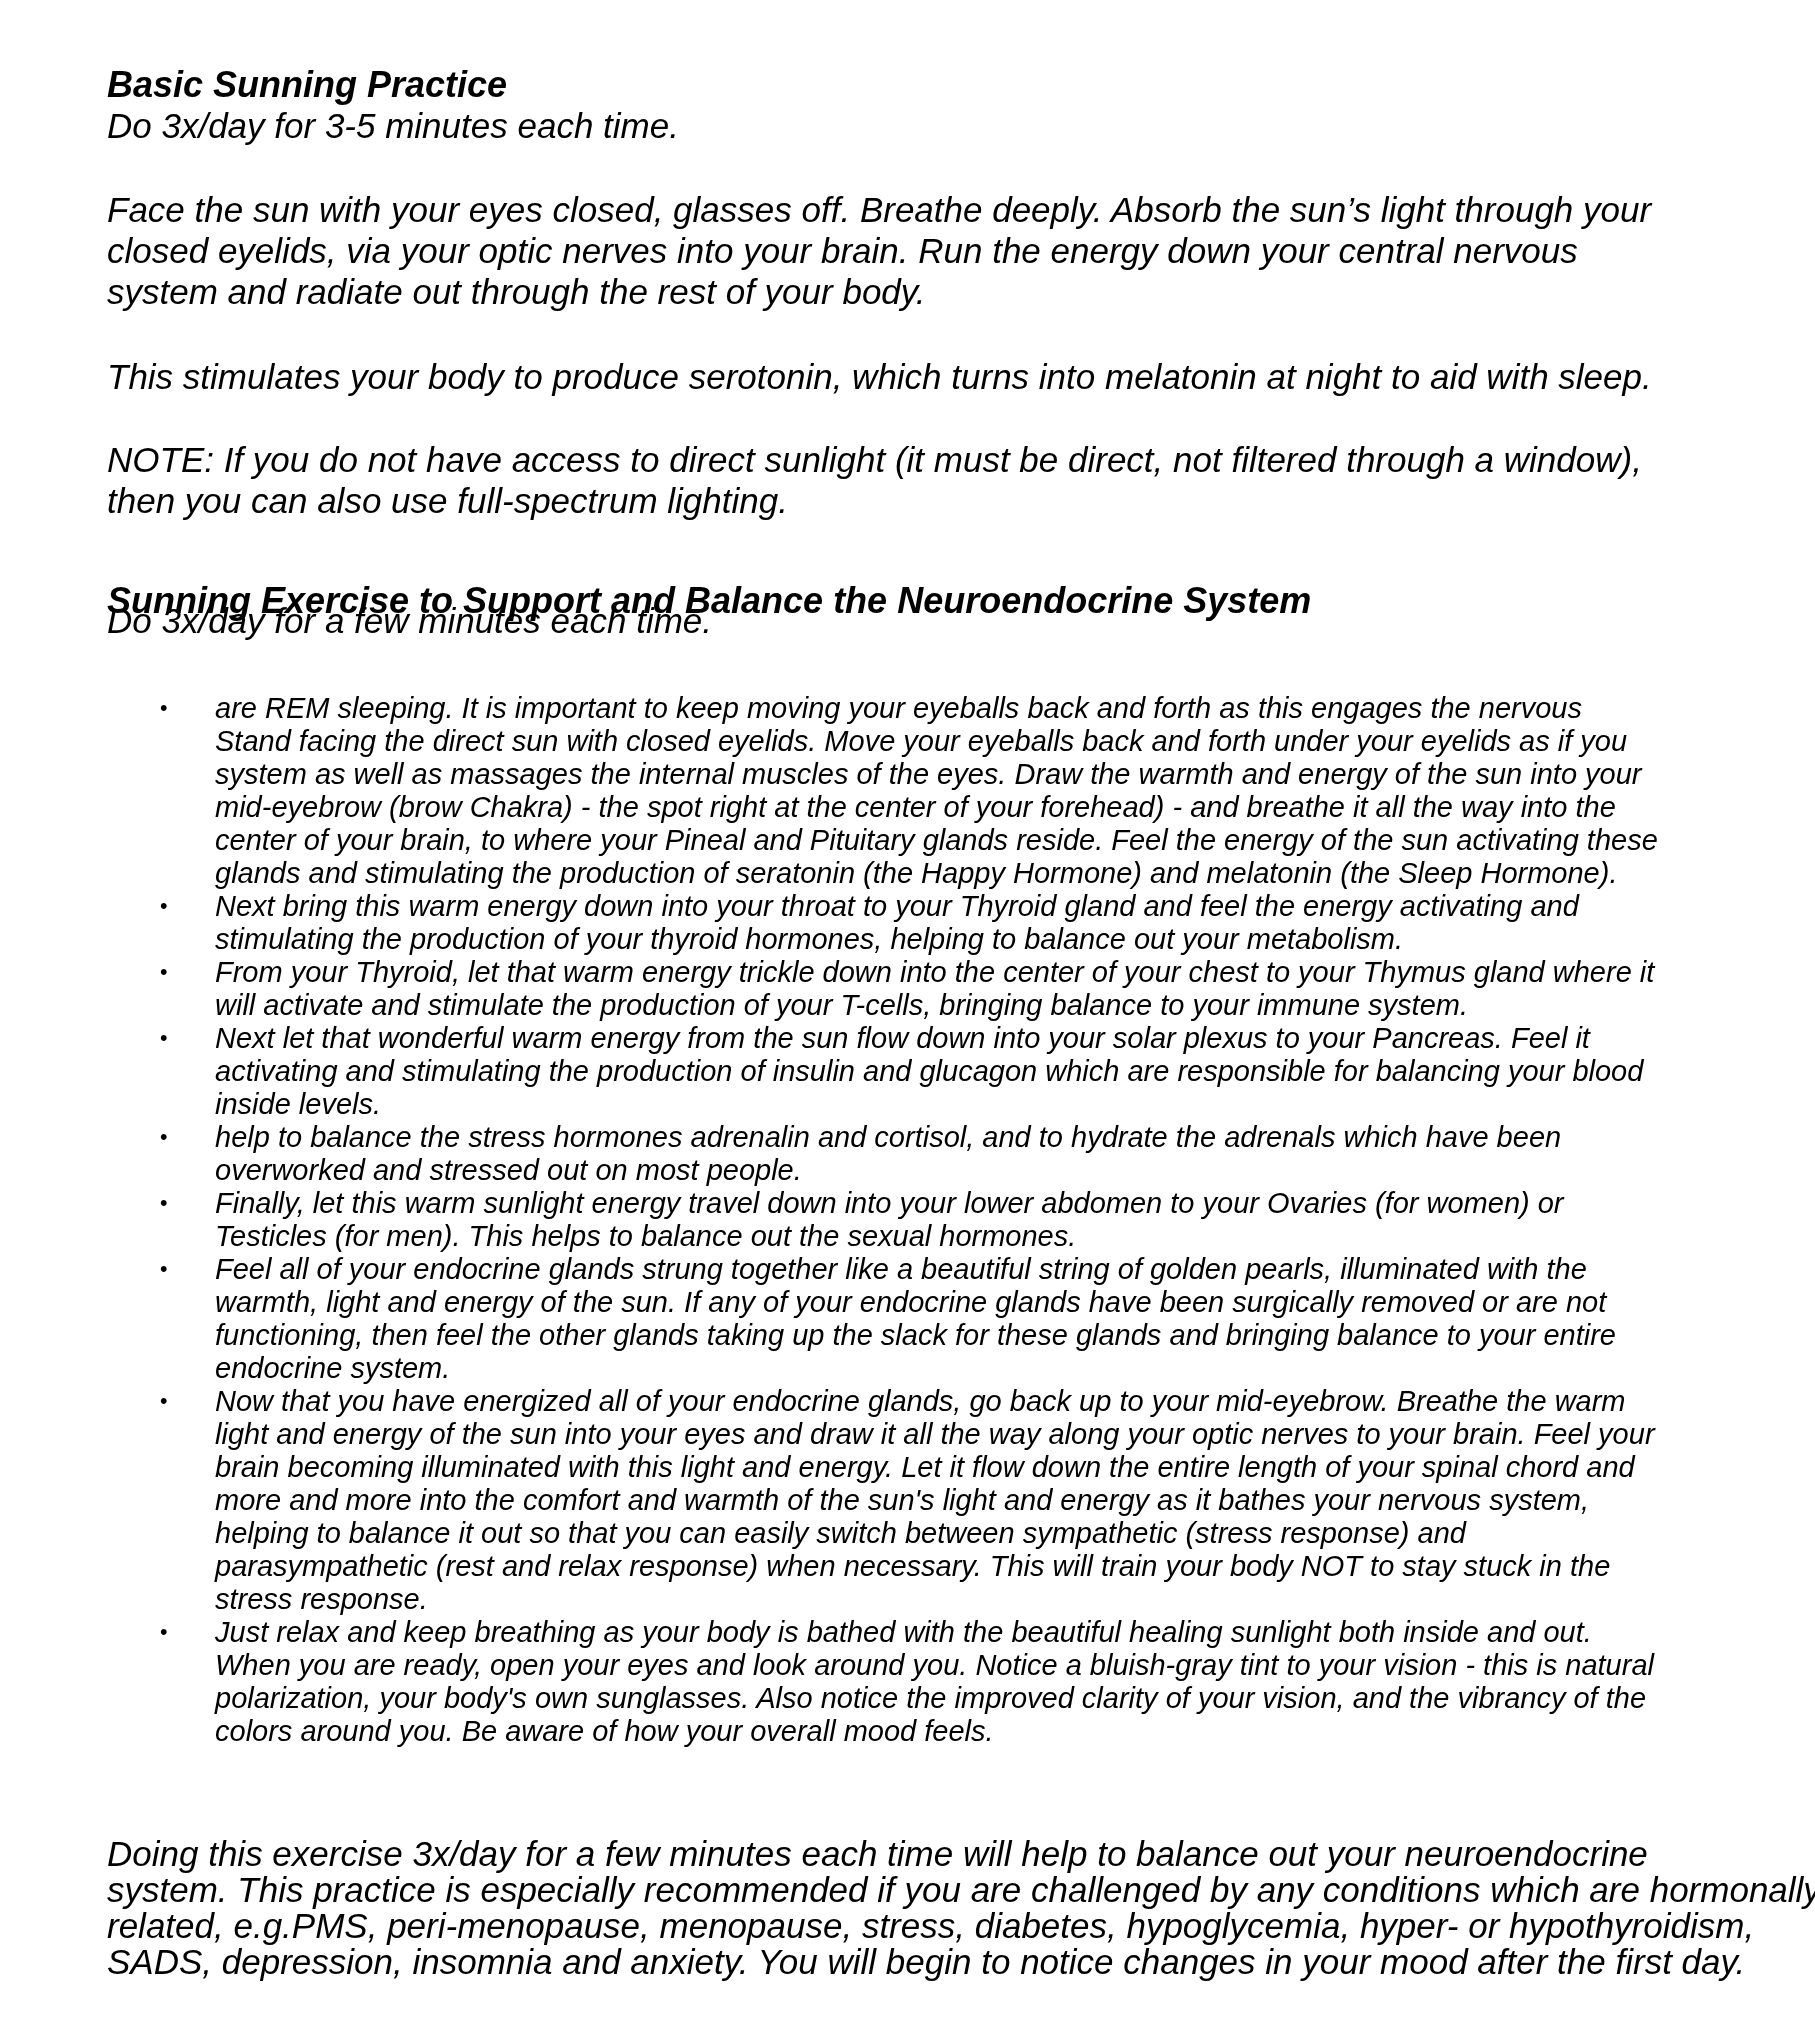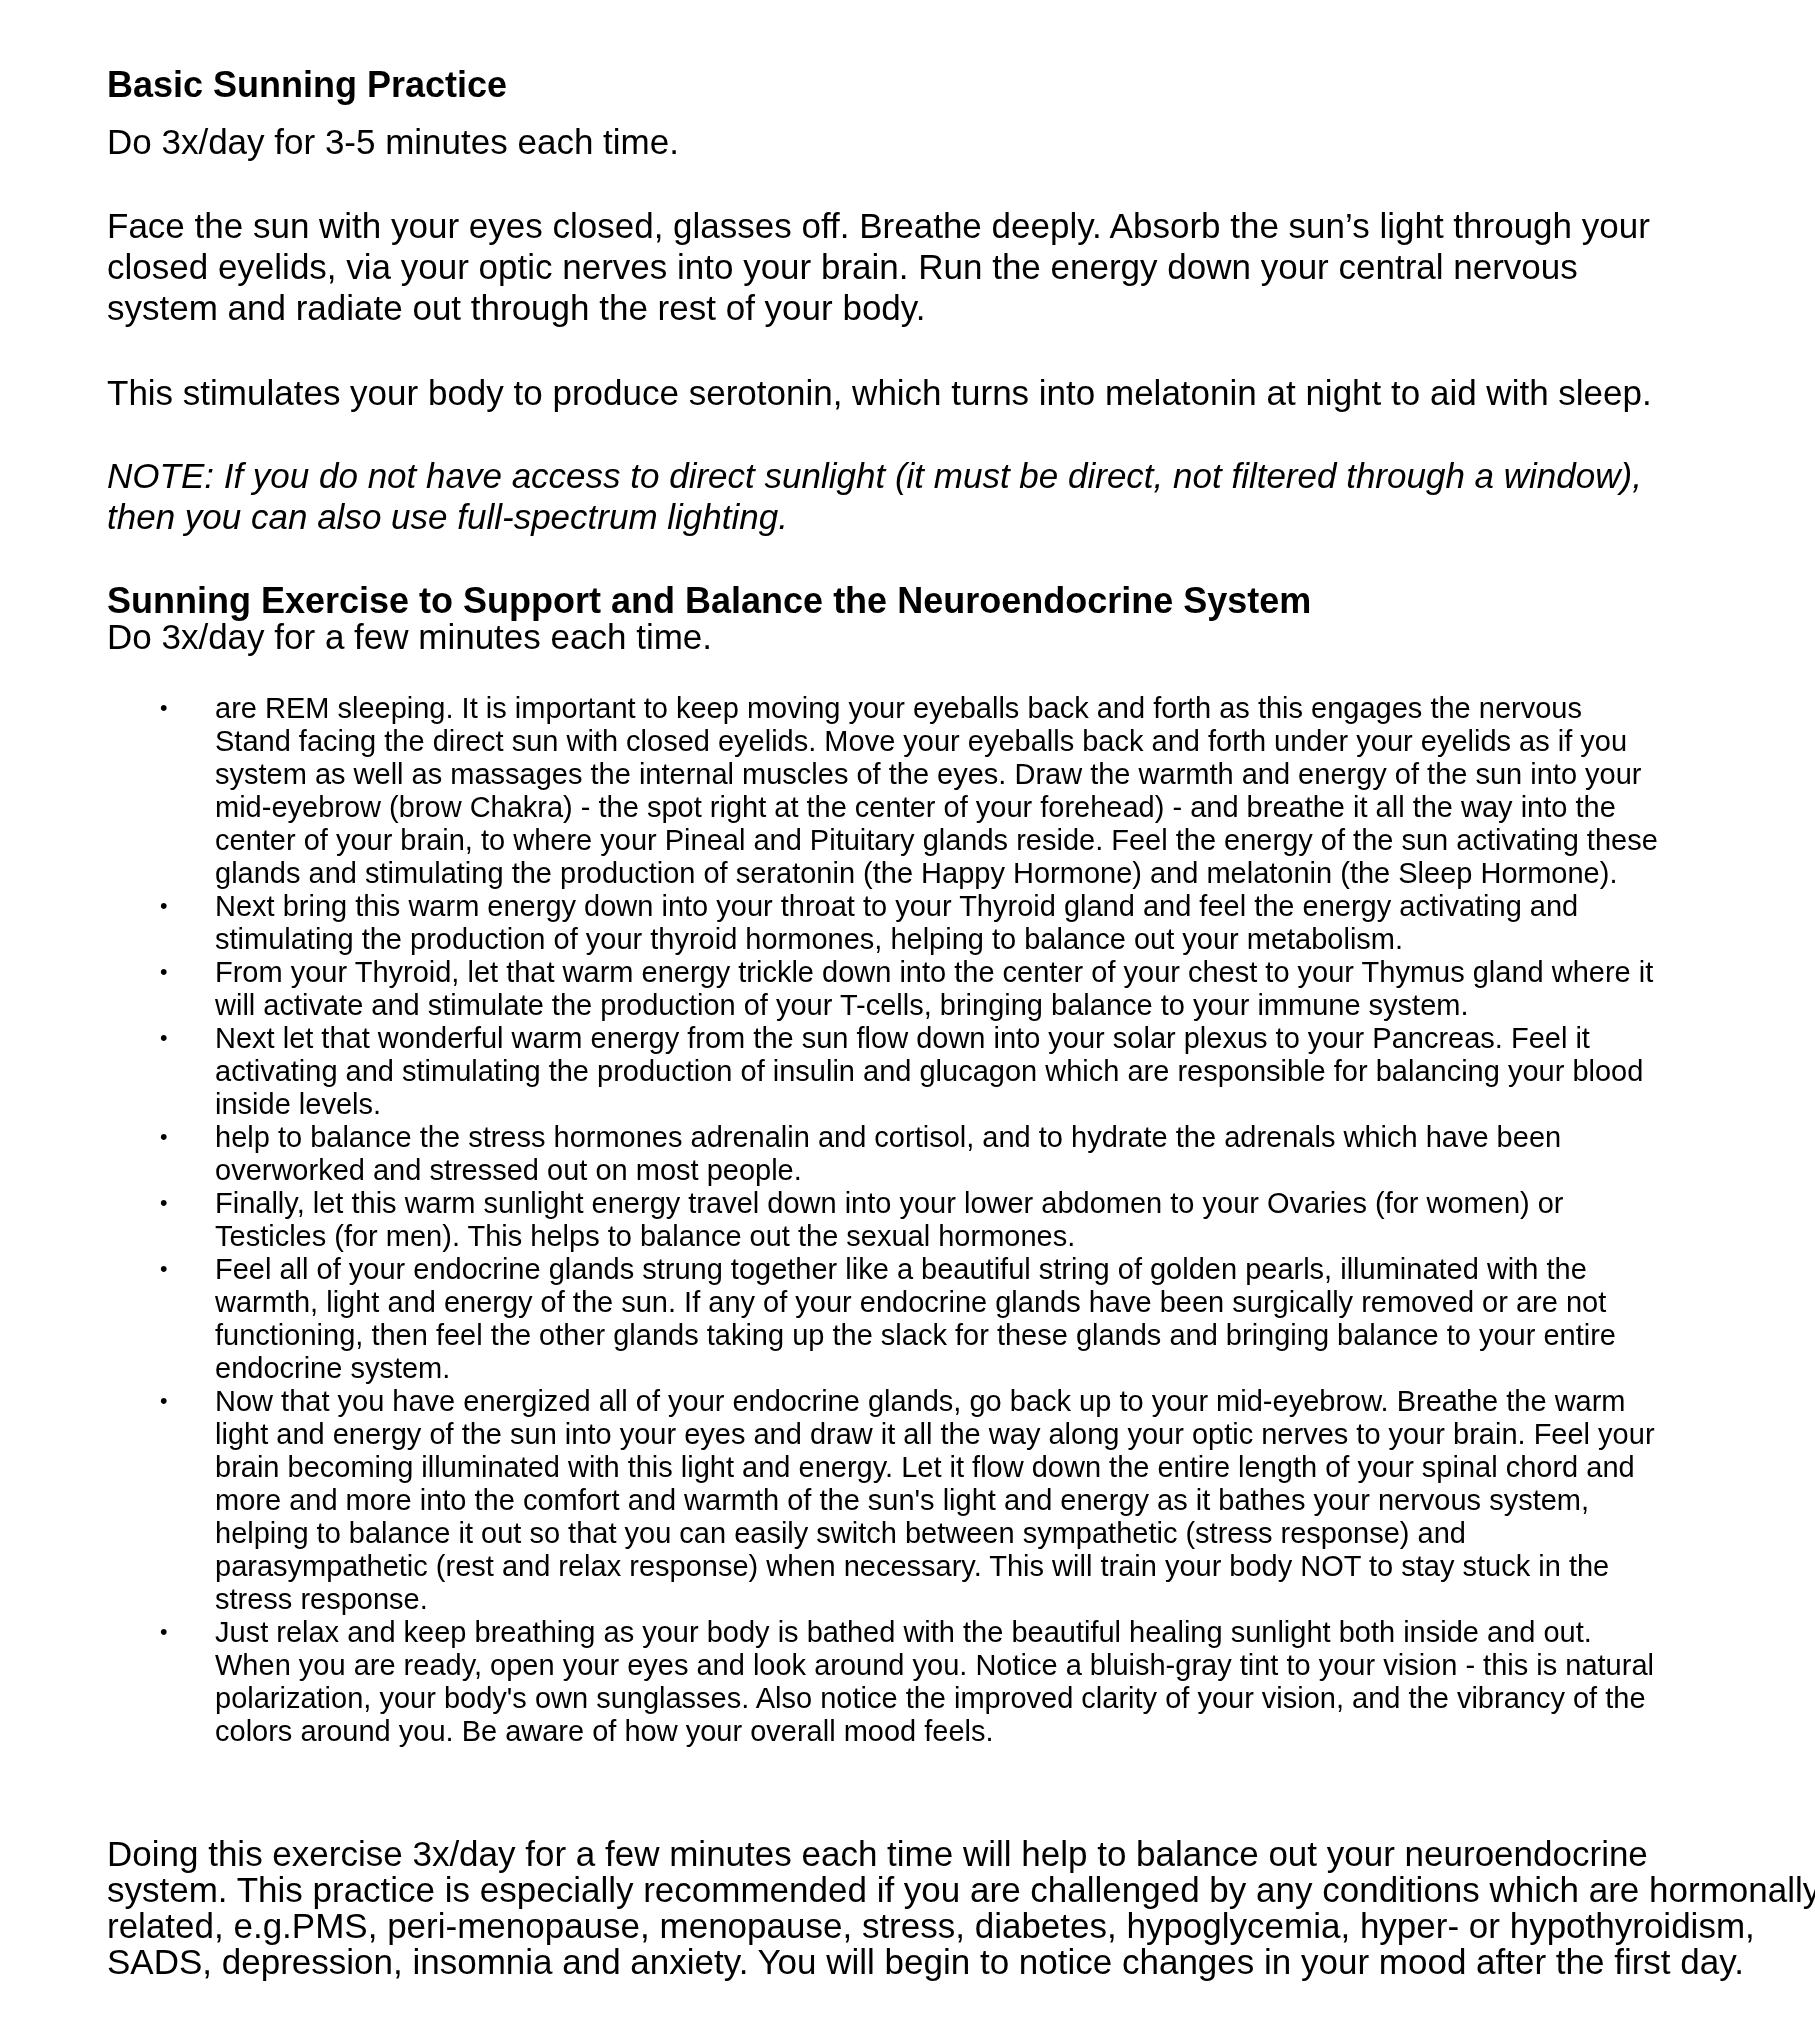--- a/index.html
+++ b/index.html
@@ -17,31 +17,31 @@
   }
   .page {
     position: absolute;
     left: 107px;
     top: 0;
     width: 1609px;
   }
   .line {
     display: block;
     white-space: nowrap;
+    font-style: italic;
   }
   .h {
     font-weight: bold;
     font-size: 36px;
     line-height: 41px;
     height: 41px;
   }
   .body {
     font-size: 35px;
     line-height: 41px;
-    margin-top: 16px;
   }
   .italic { font-style: italic; }
 
   .section-h1 { position: absolute; top: 64px; left: 0; }
   .p-intro1 { position: absolute; top: 105px; left: 0; }
   .p-face { position: absolute; top: 189px; left: 0; }
   .p-stim { position: absolute; top: 356px; left: 0; text-align: center; }
   .p-note { position: absolute; top: 439px; left: 0; }
   .section-h2 { position: absolute; top: 568px; left: 0; margin-top: 12px; }
   .p-intro2 { position: absolute; top: 600px; left: 0; }

